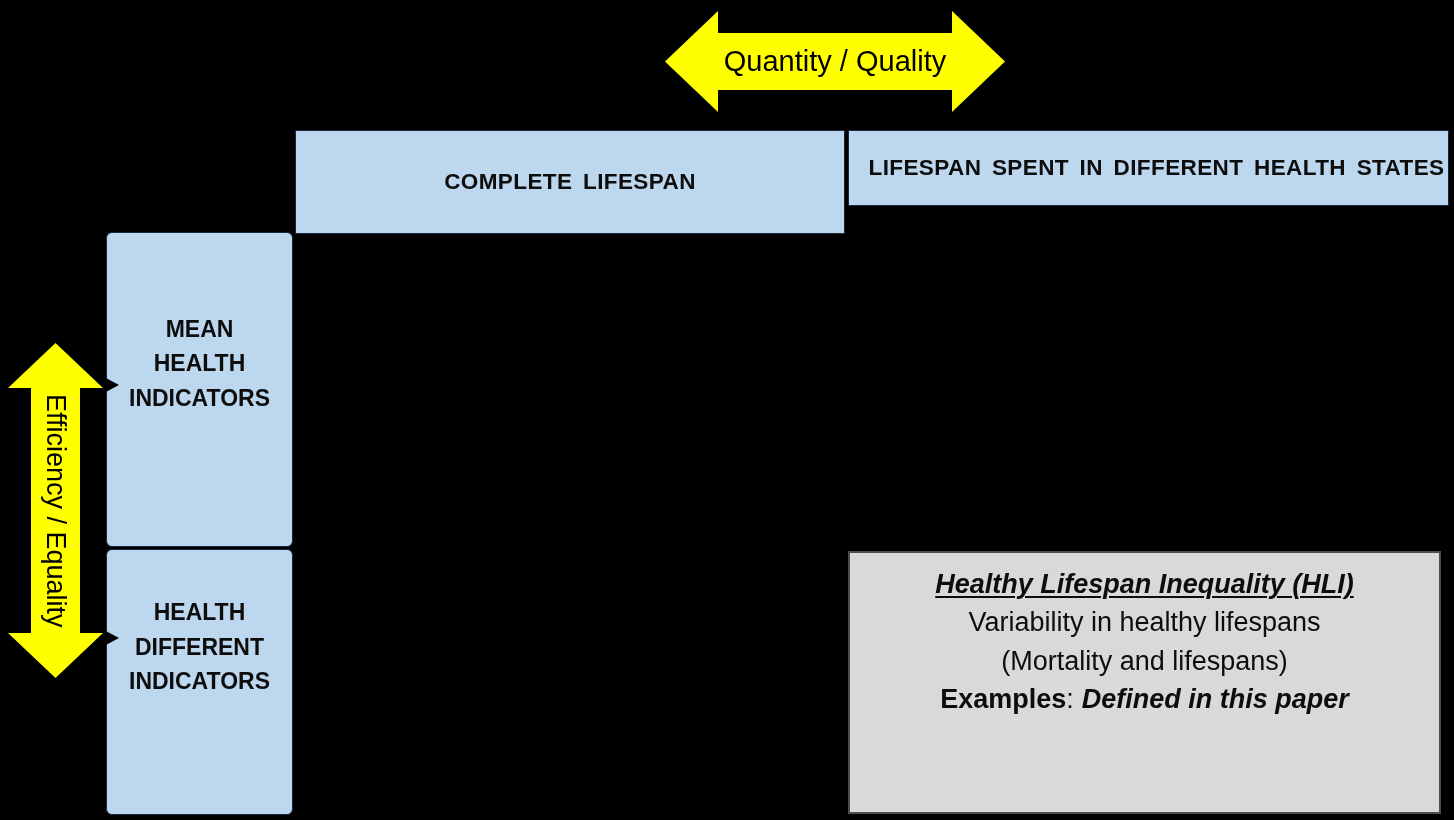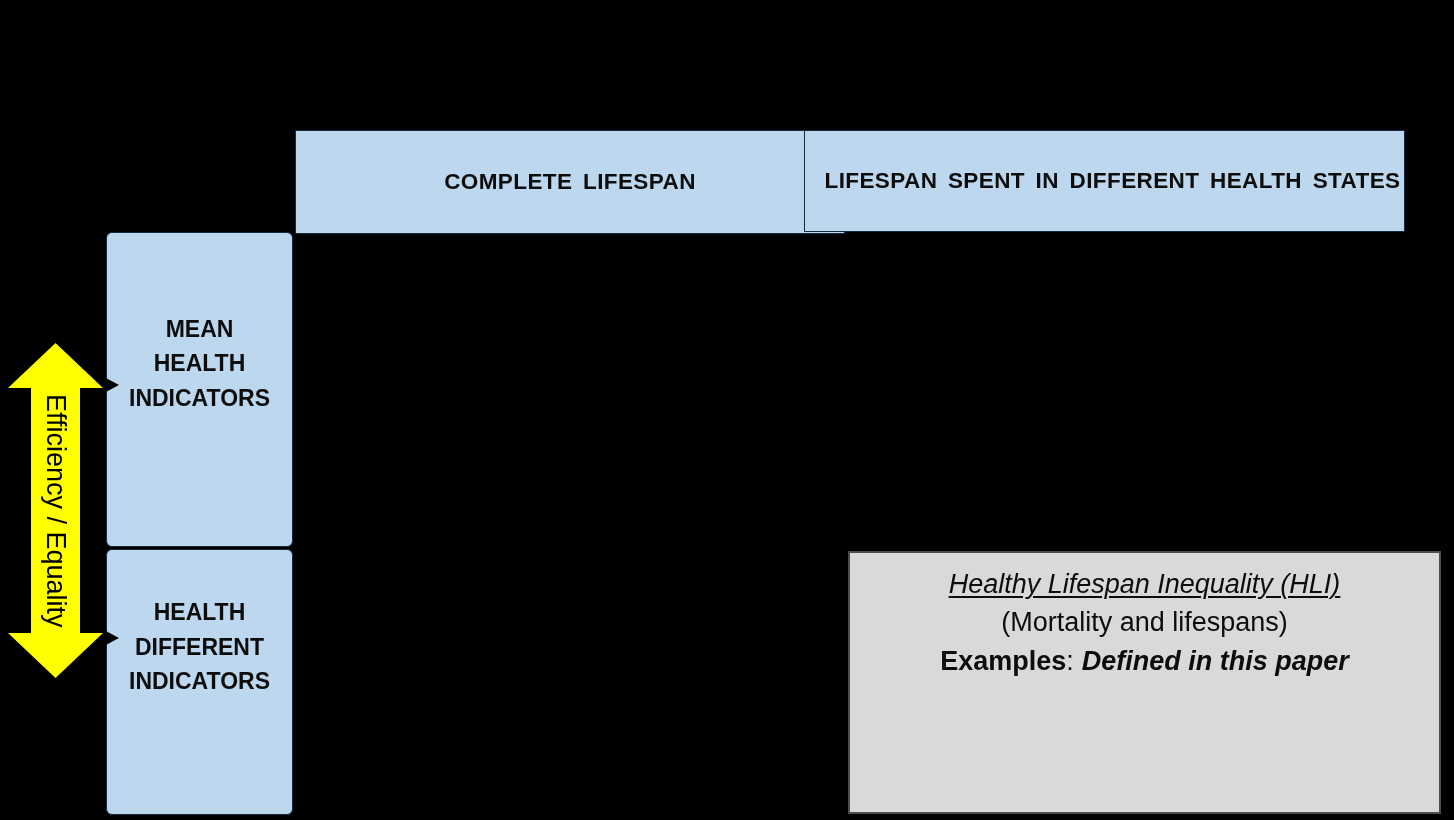--- a/index.html
+++ b/index.html
@@ -36,21 +36,21 @@
     position: absolute;
     box-sizing: border-box;
     background: #BDD7EE;
     border: 1px solid #16293F;
     color: #0d0d0d;
     display: flex; align-items: center; justify-content: center;
     text-align: center;
   }
   .col-header { font-weight: bold; font-size: 22.5px; letter-spacing: 0.4px; word-spacing: 4px; }
   .col-header-1 { left: 295px; top: 130px; width: 550px; height: 104px; }
-  .col-header-2 { left: 804px; top: 130px; width: 601px; height: 102px; padding-left: 16px; }
+  .col-header-2 { left: 848px; top: 130px; width: 601px; height: 76px; padding-left: 16px; }
 
   .row-header { font-weight: bold; font-size: 23px; line-height: 1.5; flex-direction: column; border-radius: 6px; }
   .row-header-1 { left: 106px; top: 232px; width: 187px; height: 315px; padding-bottom: 52px; }
   .row-header-2 { left: 106px; top: 549px; width: 187px; height: 266px; padding-bottom: 70px; }
   .row-line { display: block; }
 
   
   .connector {
     position: absolute; width: 0; height: 0;
     border-top: 8px solid transparent;
@@ -66,35 +66,41 @@
     box-sizing: border-box;
     background: #D9D9D9;
     border: 2px solid #4D4D4D;
     color: #0d0d0d;
     padding-top: 12px;
     text-align: center;
     font-size: 27px;
     line-height: 1.42;
   }
   .hli-title {
-    font-weight: normal; font-style: italic;
+    font-weight: bold; font-style: italic;
     text-decoration: underline;
     text-decoration-thickness: 2px;
     text-underline-offset: 3px;
   }
   .hli-line { }
   .hli-examples-label { font-weight: bold; }
   .hli-examples-sep { font-weight: normal; margin-right: 0.3em; }
   .hli-examples-value { font-weight: bold; font-style: italic; }
 </style>
 </head>
 <body>
 
 <div class="stage">
 
+  <div class="top-arrow">
+    <svg width="340" height="101" viewBox="0 0 340 101" aria-hidden="true">
+      <polygon fill="#FFFF00" points="0,50.5 53,0 53,22 287,22 287,0 340,50.5 287,101 287,79 53,79 53,101"></polygon>
+    </svg>
+    <div class="arrow-label-h">Quantity / Quality</div>
+  </div>
 
   <div class="left-arrow">
     <svg width="95" height="335" viewBox="0 0 95 335" aria-hidden="true">
       <polygon fill="#FFFF00" points="47.5,0 95,45 72,45 72,290 95,290 47.5,335 0,290 23,290 23,45 0,45"></polygon>
     </svg>
     <div class="arrow-label-v">
       <span>Efficiency / Equality</span>
     </div>
   </div>
 
@@ -110,19 +116,20 @@
     <span class="row-line">HEALTH</span>
     <span class="row-line">DIFFERENT</span>
     <span class="row-line">INDICATORS</span>
   </div>
 
   <div class="connector connector-1"></div>
   <div class="connector connector-2"></div>
 
   <div class="hli-box">
     <div class="hli-title">Healthy Lifespan Inequality (HLI)</div>
+    <div class="hli-line">Variability in healthy lifespans</div>
     <div class="hli-line">(Mortality and lifespans)</div>
     <div class="hli-line">
       <span class="hli-examples-label">Examples</span><span class="hli-examples-sep">:</span><span class="hli-examples-value">Defined in this paper</span>
     </div>
   </div>
 
 </div>
 
 </body></html>

